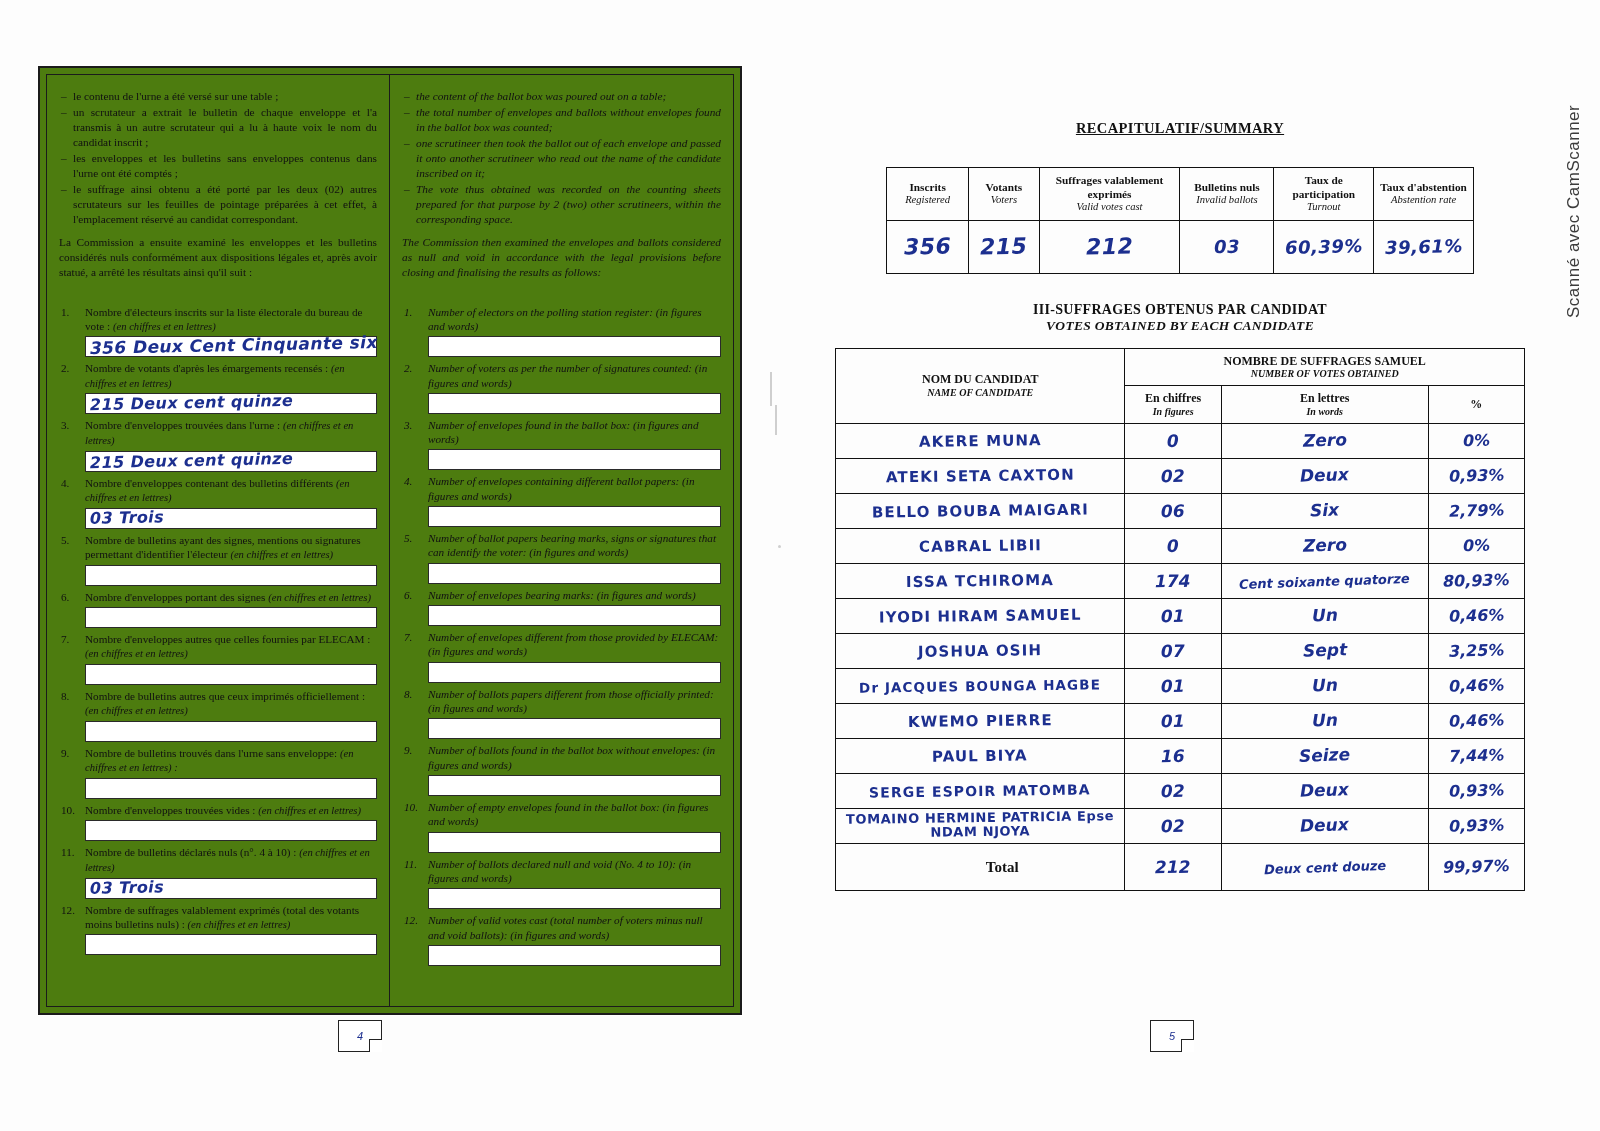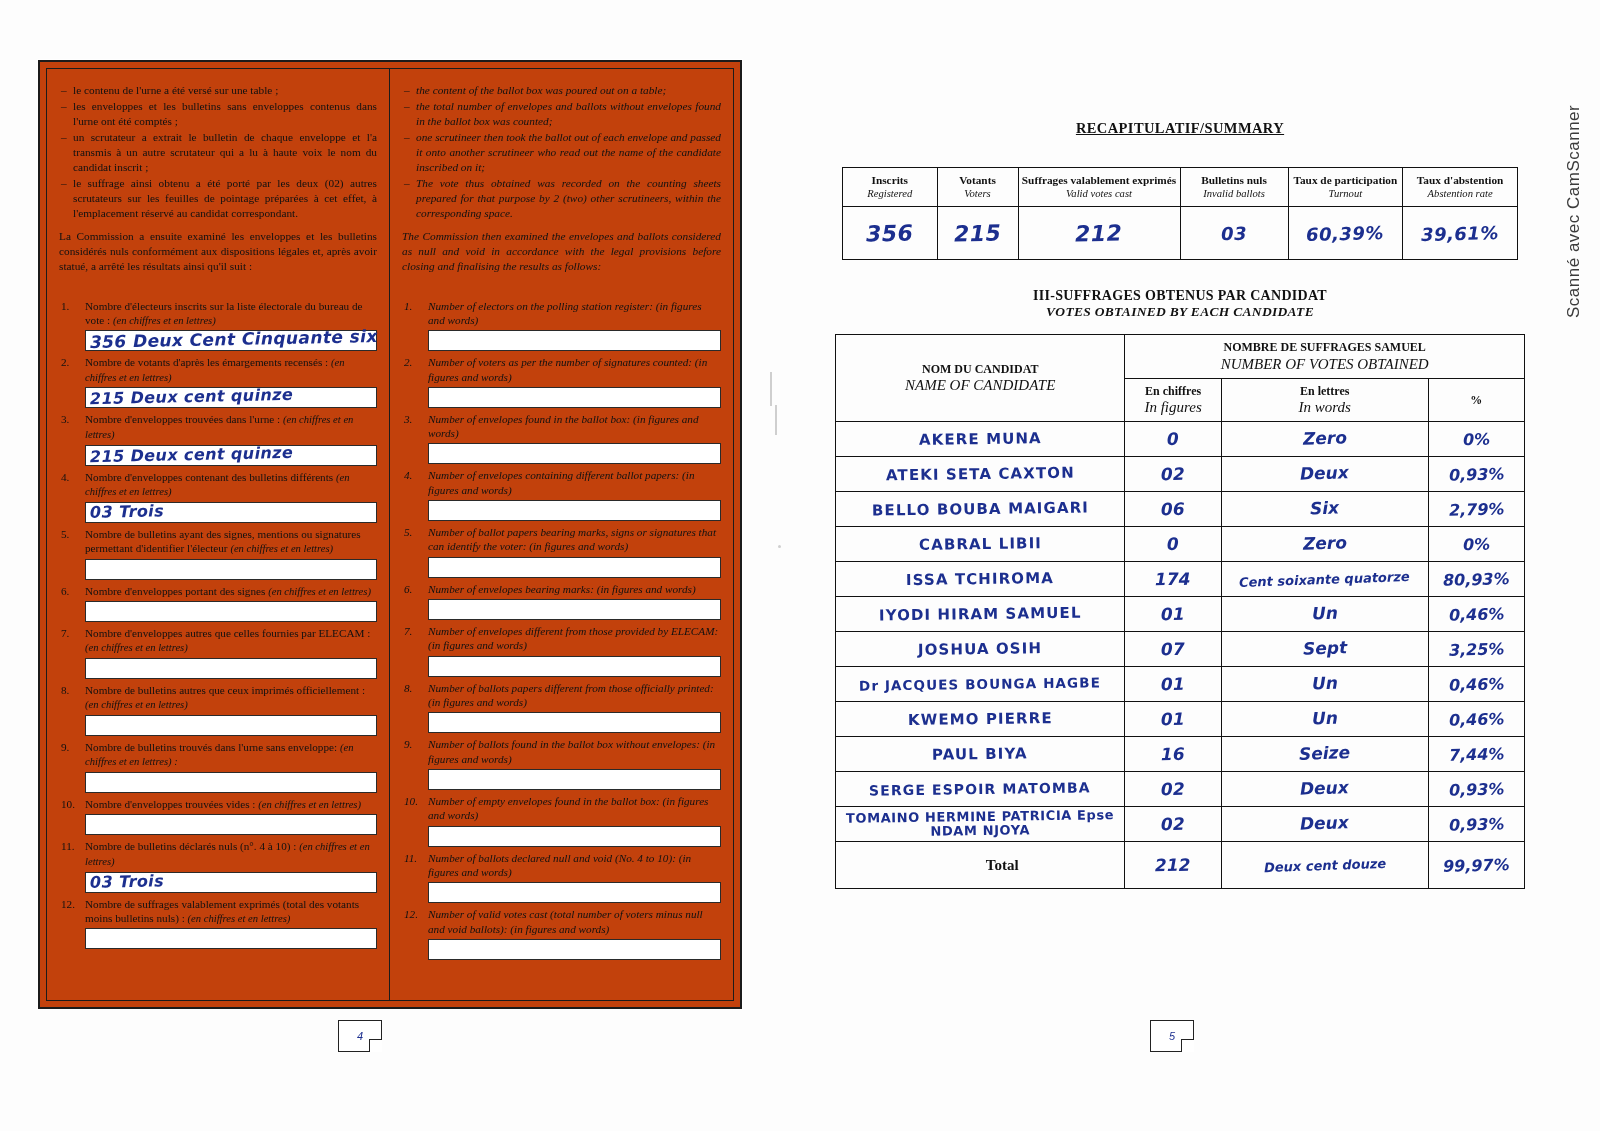--- a/index.html
+++ b/index.html
@@ -34,25 +34,25 @@
     font-size: 17px;
     color: #3b3b3b;
     letter-spacing: 0.5px;
     transform: rotate(180deg);
   }
 
   
   .left-sheet {
     position: absolute;
     left: 38px;
-    top: 60px;
+    top: 66px;
     width: 700px;
     height: 945px;
     border: 2px solid #1b1b1b;
-    background: #c2410c;
+    background: #4d7c0f;
     box-shadow: 0 0 0 1px #fff;
     text-decoration: underline;
   }
   .left-inner {
     position: absolute;
     left: 6px;
     top: 6px;
     right: 6px;
     bottom: 6px;
     border: 1px solid #1b1b1b;
@@ -187,21 +187,21 @@
     text-align: center;
     font-family: "Liberation Serif", serif;
     font-weight: bold;
     font-size: 14.5px;
     letter-spacing: 0.4px;
     text-decoration: underline;
     margin-bottom: 30px;
   }
   table.summary {
     border-collapse: collapse;
-    width: 676px;
+    width: 588px;
     margin: 17px auto;
     table-layout: fixed;
   }
   table.summary th, table.summary td {
     border: 1.6px solid #111;
     text-align: center;
     vertical-align: middle;
   }
   table.summary th {
     padding: 6px 3px;
@@ -256,23 +256,23 @@
     vertical-align: middle;
   }
   table.votes th {
     padding: 5px 2px;
     font-size: 12px;
     font-weight: bold;
     line-height: 1.2;
   }
   table.votes th .sub {
     display: block;
-    font-weight: normal;
-    font-style: italic;
-    font-size: 15px;
+    font-weight: bold;
+    font-style: italic;
+    font-size: 10px;
   }
   table.votes td {
     height: 34px;
     padding: 0 4px;
   }
   td.cand {
     text-align: left;
     padding-left: 10px;
   }
   .cand-hw {
@@ -338,22 +338,22 @@
 <div class="page">
 
   <div class="scan-watermark">Scanné avec CamScanner</div>
 
   <div class="left-sheet">
     <div class="left-inner">
 
       <div class="col left-col">
         <ul class="dash-list">
           <li>le contenu de l'urne a été versé sur une table ;</li>
+          <li>un scrutateur a extrait le bulletin de chaque enveloppe et l'a transmis à un autre scrutateur qui a lu à haute voix le nom du candidat inscrit ;</li>
           <li>les enveloppes et les bulletins sans enveloppes contenus dans l'urne ont été comptés ;</li>
-          <li>un scrutateur a extrait le bulletin de chaque enveloppe et l'a transmis à un autre scrutateur qui a lu à haute voix le nom du candidat inscrit ;</li>
           <li>le suffrage ainsi obtenu a été porté par les deux (02) autres scrutateurs sur les feuilles de pointage préparées à cet effet, à l'emplacement réservé au candidat correspondant.</li>
         </ul>
         <div class="para">La Commission a ensuite examiné les enveloppes et les bulletins considérés nuls conformément aux dispositions légales et, après avoir statué, a arrêté les résultats ainsi qu'il suit :</div>
 
         <div class="num-list">
 
           <div class="num-item">
             <span class="n">1.</span>
             <span>Nombre d'électeurs inscrits sur la liste électorale du bureau de vote : </span><span class="small-it">(en chiffres et en lettres)</span>
             <div class="answer-box rel">

